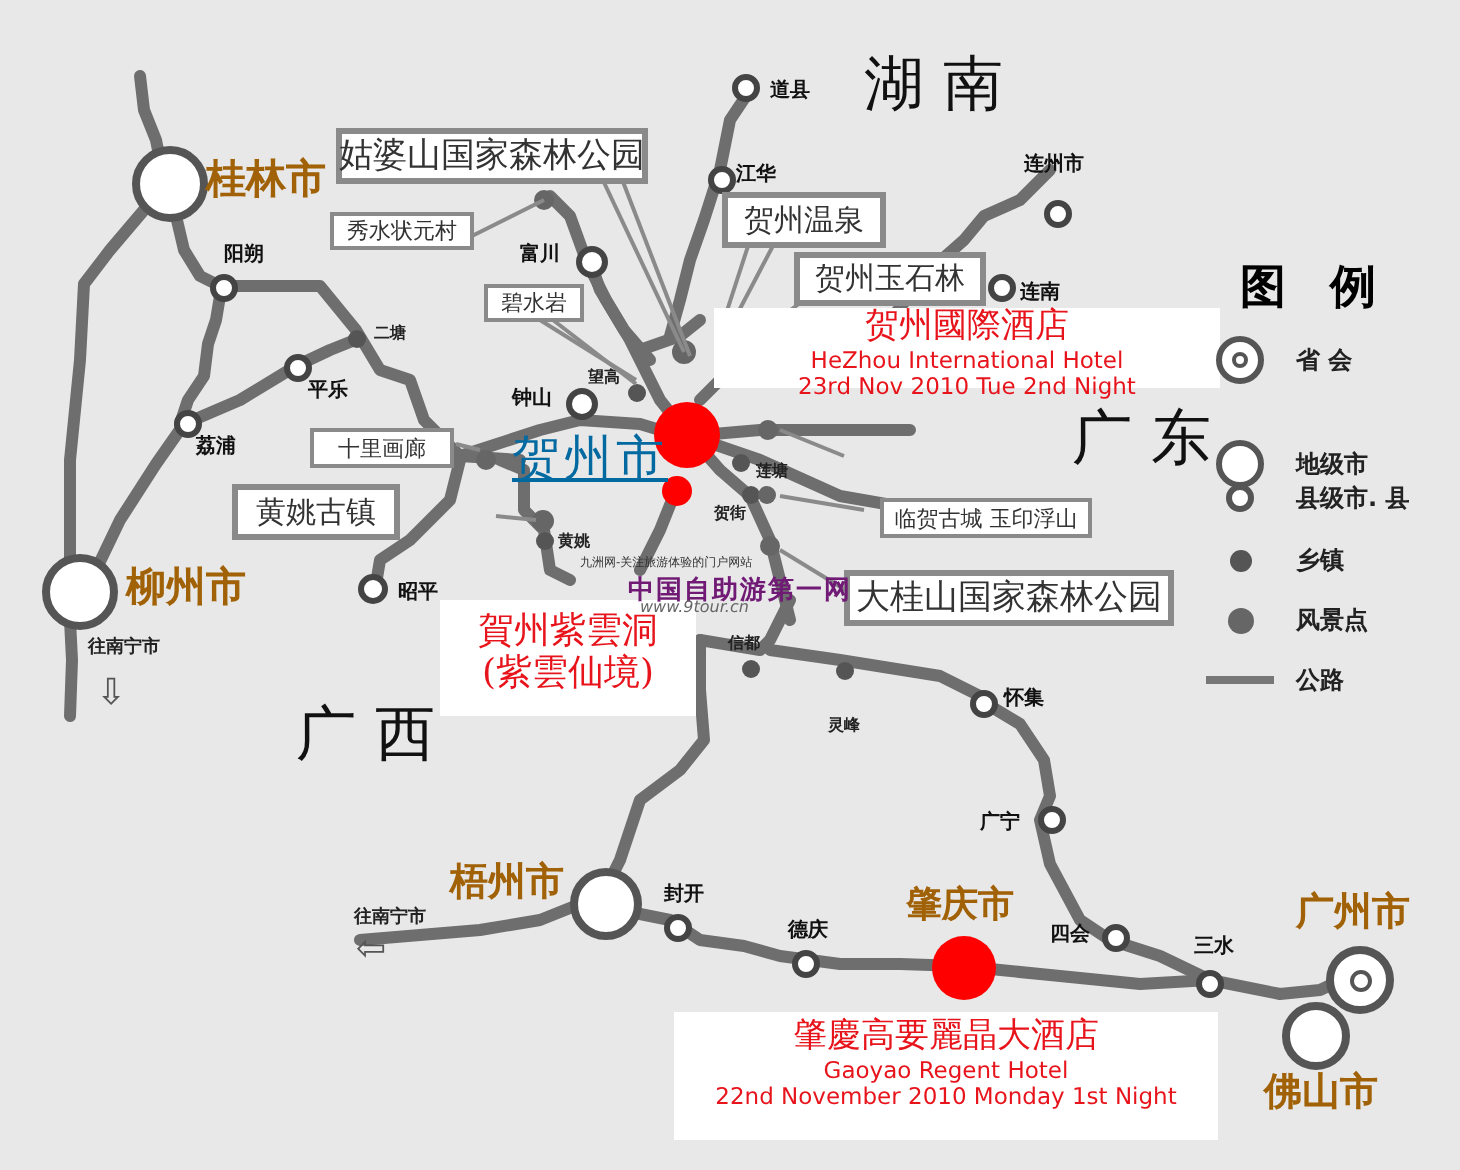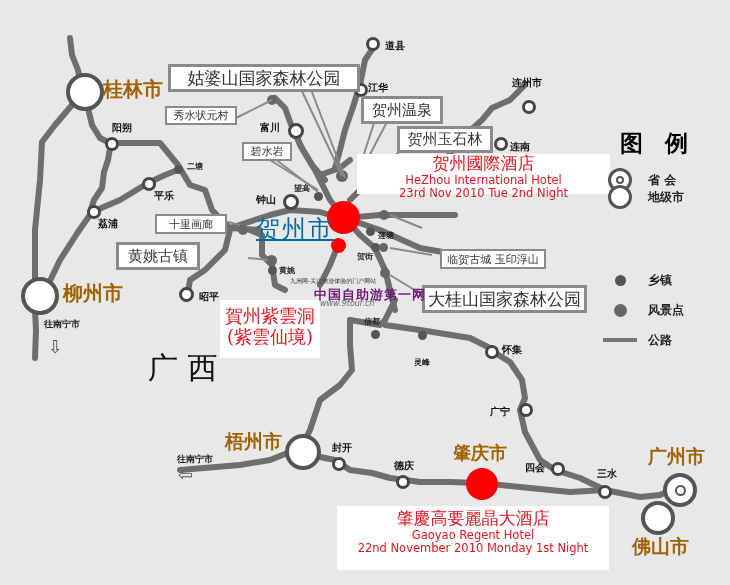--- a/index.html
+++ b/index.html
@@ -77,20 +77,22 @@
       <path d="M350 320 L350 345 L352 370 L340 385 L320 400 L310 430 L300 450"></path>
 
       <path d="M180 470 L240 465 L270 460 L290 452"></path>
 
       <path d="M310 455 L335 460 L350 470 L372 473 L390 478 L420 482 L450 482 L480 483 L520 487 L570 492 L605 490 L640 497 L660 495 L675 488"></path>
 
       <path d="M555 470 L580 478 L605 490"></path>
     </g>
   </svg>
 
+  <span class="lbl region" style="left:432px;top:28px;">湖 南</span>
+  <span class="lbl region" style="left:536px;top:205px;">广 东</span>
   <span class="lbl region" style="left:148px;top:353px;">广 西</span>
 
   <div style="position:absolute;left:66px;top:73px;width:30px;height:30px;border-radius:50%;border:4px solid #555;background:#fff;"></div>
   <span class="lbl city" style="left:103px;top:79px;">桂林市</span>
 
   <div style="position:absolute;left:21px;top:277px;width:30px;height:30px;border-radius:50%;border:4px solid #555;background:#fff;"></div>
   <span class="lbl city" style="left:63px;top:283px;">柳州市</span>
 
   <div style="position:absolute;left:285px;top:434px;width:28px;height:28px;border-radius:50%;border:4px solid #555;background:#fff;"></div>
   <span class="lbl city" style="left:225px;top:432px;font-size:19px;">梧州市</span>
@@ -198,37 +200,37 @@
       <line x1="388" y1="120" x2="366" y2="162"></line>
       <line x1="402" y1="150" x2="378" y2="168"></line>
       <line x1="240" y1="225" x2="228" y2="222"></line>
       <line x1="390" y1="215" x2="422" y2="228"></line>
       <line x1="390" y1="248" x2="432" y2="255"></line>
       <line x1="248" y1="258" x2="268" y2="260"></line>
       <line x1="390" y1="275" x2="426" y2="297"></line>
     </g>
   </svg>
 
-  <div class="box lg" style="left:168px;top:64px;width:192px;height:28px;">姑婆山国家森林公园</div>
+  <div class="box lg" style="left:168px;top:64px;width:156px;height:28px;">姑婆山国家森林公园</div>
   <div class="box sm" style="left:165px;top:106px;width:72px;height:19px;">秀水状元村</div>
   <div class="box sm" style="left:242px;top:142px;width:50px;height:19px;">碧水岩</div>
   <div class="box md" style="left:361px;top:96px;width:82px;height:28px;">贺州温泉</div>
   <div class="box md" style="left:397px;top:126px;width:96px;height:27px;">贺州玉石林</div>
   <div class="box sm" style="left:440px;top:249px;width:106px;height:20px;">临贺古城  玉印浮山</div>
   <div class="box lg" style="left:422px;top:285px;width:165px;height:28px;">大桂山国家森林公园</div>
   <div class="box sm" style="left:155px;top:214px;width:72px;height:20px;">十里画廊</div>
   <div class="box md" style="left:116px;top:242px;width:84px;height:28px;">黄姚古镇</div>
 
   <div class="hotel" style="left:357px;top:154px;width:253px;height:40px;">
     <div class="cn">贺州國際酒店</div>
     <div class="en">HeZhou International Hotel</div>
     <div class="en">23rd Nov 2010  Tue  2nd Night</div>
   </div>
 
-  <div class="hotel" style="left:220px;top:300px;width:100px;height:58px;padding-top:6px;box-sizing:border-box;">
+  <div class="hotel" style="left:220px;top:300px;width:128px;height:58px;padding-top:6px;box-sizing:border-box;">
     <div class="cn" style="font-size:18px;">賀州紫雲洞</div>
     <div class="cn" style="font-size:18px;">(紫雲仙境)</div>
   </div>
 
   <div class="hotel" style="left:337px;top:506px;width:272px;height:64px;padding-top:3px;box-sizing:border-box;">
     <div class="cn">肇慶高要麗晶大酒店</div>
     <div class="en">Gaoyao Regent Hotel</div>
     <div class="en">22nd November 2010  Monday  1st Night</div>
   </div>
 
@@ -244,26 +246,32 @@
   <div class="legend-title">图例</div>
 
   <div class="legend-item" style="top:168px;">
     <div class="sym">
         <div style="width:18px;height:18px;border-radius:50%;border:3px solid #555;background:#fff;display:flex;align-items:center;justify-content:center;">
           <div style="width:4px;height:4px;border-radius:50%;border:2px solid #555;"></div>
         </div>
       </div>
     <span class="txt">省  会</span>
   </div>
-  <div class="legend-item" style="top:185px;">
+  <div class="legend-item" style="top:220px;">
     <div class="sym">
         <div style="width:18px;height:18px;border-radius:50%;border:3px solid #555;background:#fff;"></div>
       </div>
     <span class="txt">地级市</span>
   </div>
+  <div class="legend-item" style="top:237px;">
+    <div class="sym">
+        <div style="width:8px;height:8px;border-radius:50%;border:3px solid #555;background:#fff;"></div>
+      </div>
+    <span class="txt">县级市. 县</span>
+  </div>
   <div class="legend-item" style="top:268px;">
     <div class="sym">
         <div style="width:11px;height:11px;border-radius:50%;background:#555;"></div>
       </div>
     <span class="txt">乡镇</span>
   </div>
   <div class="legend-item" style="top:298px;">
     <div class="sym">
         <div style="width:13px;height:13px;border-radius:50%;background:#666;"></div>
       </div>

